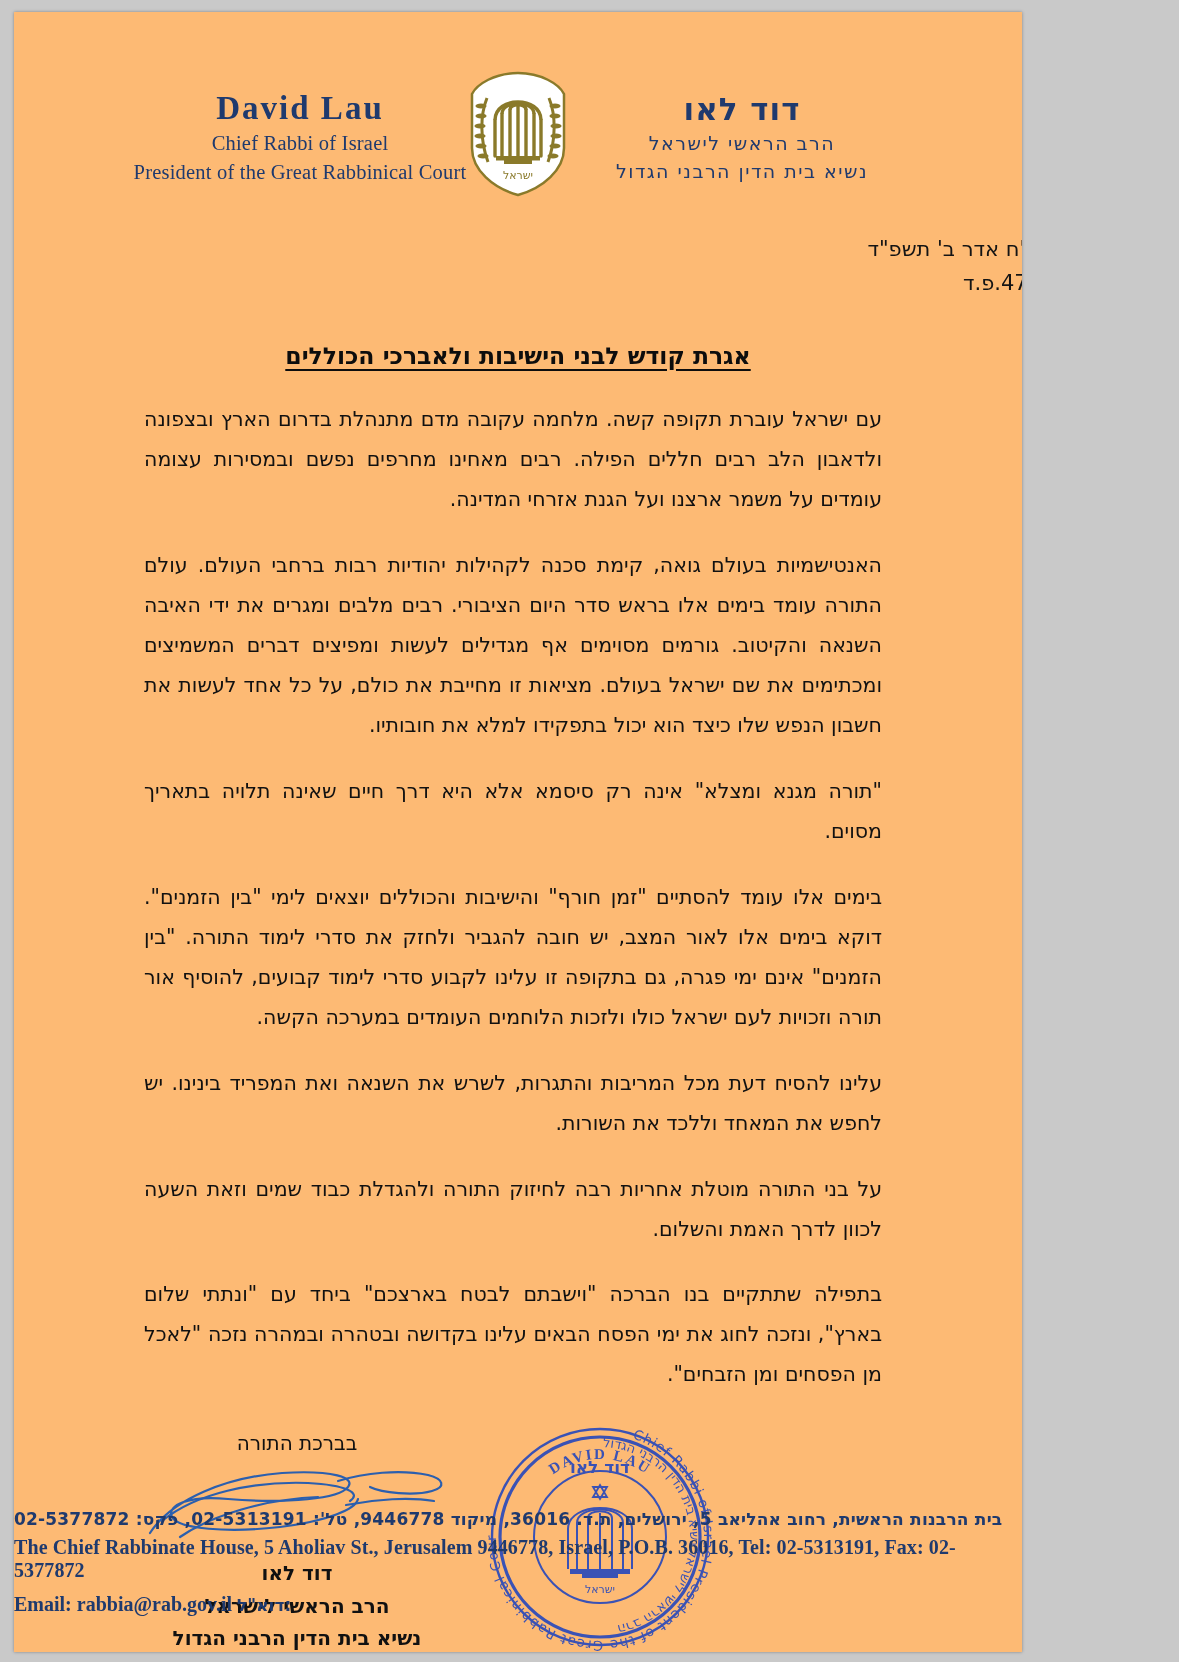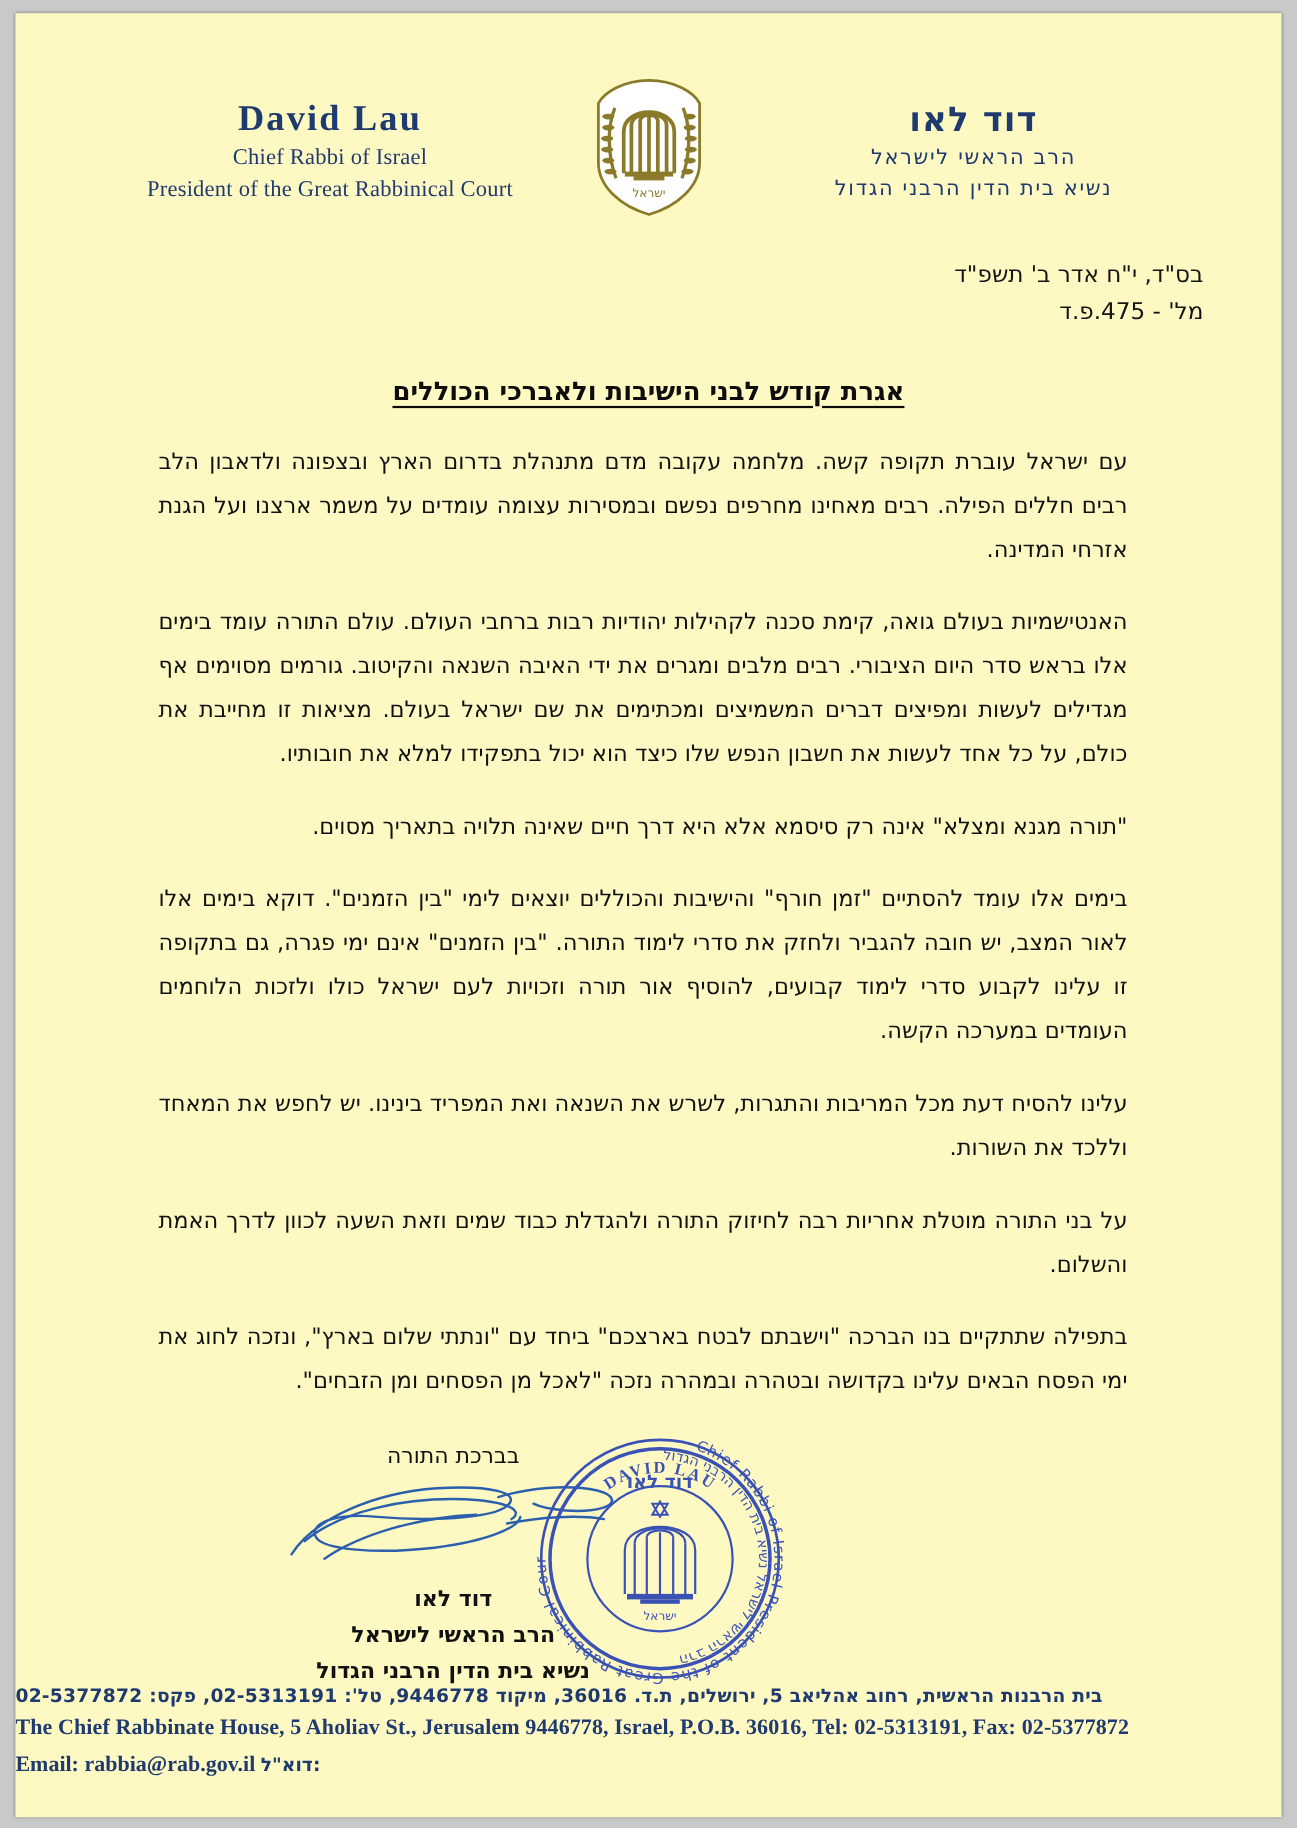--- a/index.html
+++ b/index.html
@@ -11,23 +11,23 @@
   body {
     width: 1179px;
     height: 1662px;
     font-family: "Liberation Serif", "DejaVu Serif", serif;
     overflow: hidden;
   }
   .page {
     position: absolute;
     left: 14px;
     top: 12px;
-    width: 1151px;
+    width: 1008px;
     height: 1640px;
-    background: #fef9c3;
+    background: #fdba74;
     box-shadow: 0 0 3px rgba(0,0,0,0.35);
     overflow: hidden;
   }
 
   
   .letterhead {
     position: relative;
     height: 140px;
     margin: 54px 46px 0 46px;
   }
@@ -125,21 +125,21 @@
   }
 
   
   .sig-area {
     position: relative;
     height: 230px;
     margin-top: 18px;
   }
   .sig-block {
     position: absolute;
-    right: 588px;
+    right: 560px;
     top: 10px;
     width: 330px;
     text-align: center;
     direction: rtl;
     font-family: "DejaVu Sans", sans-serif;
     color: #111;
   }
   .sig-greeting {
     font-size: 20px;
     margin-bottom: 4px;

